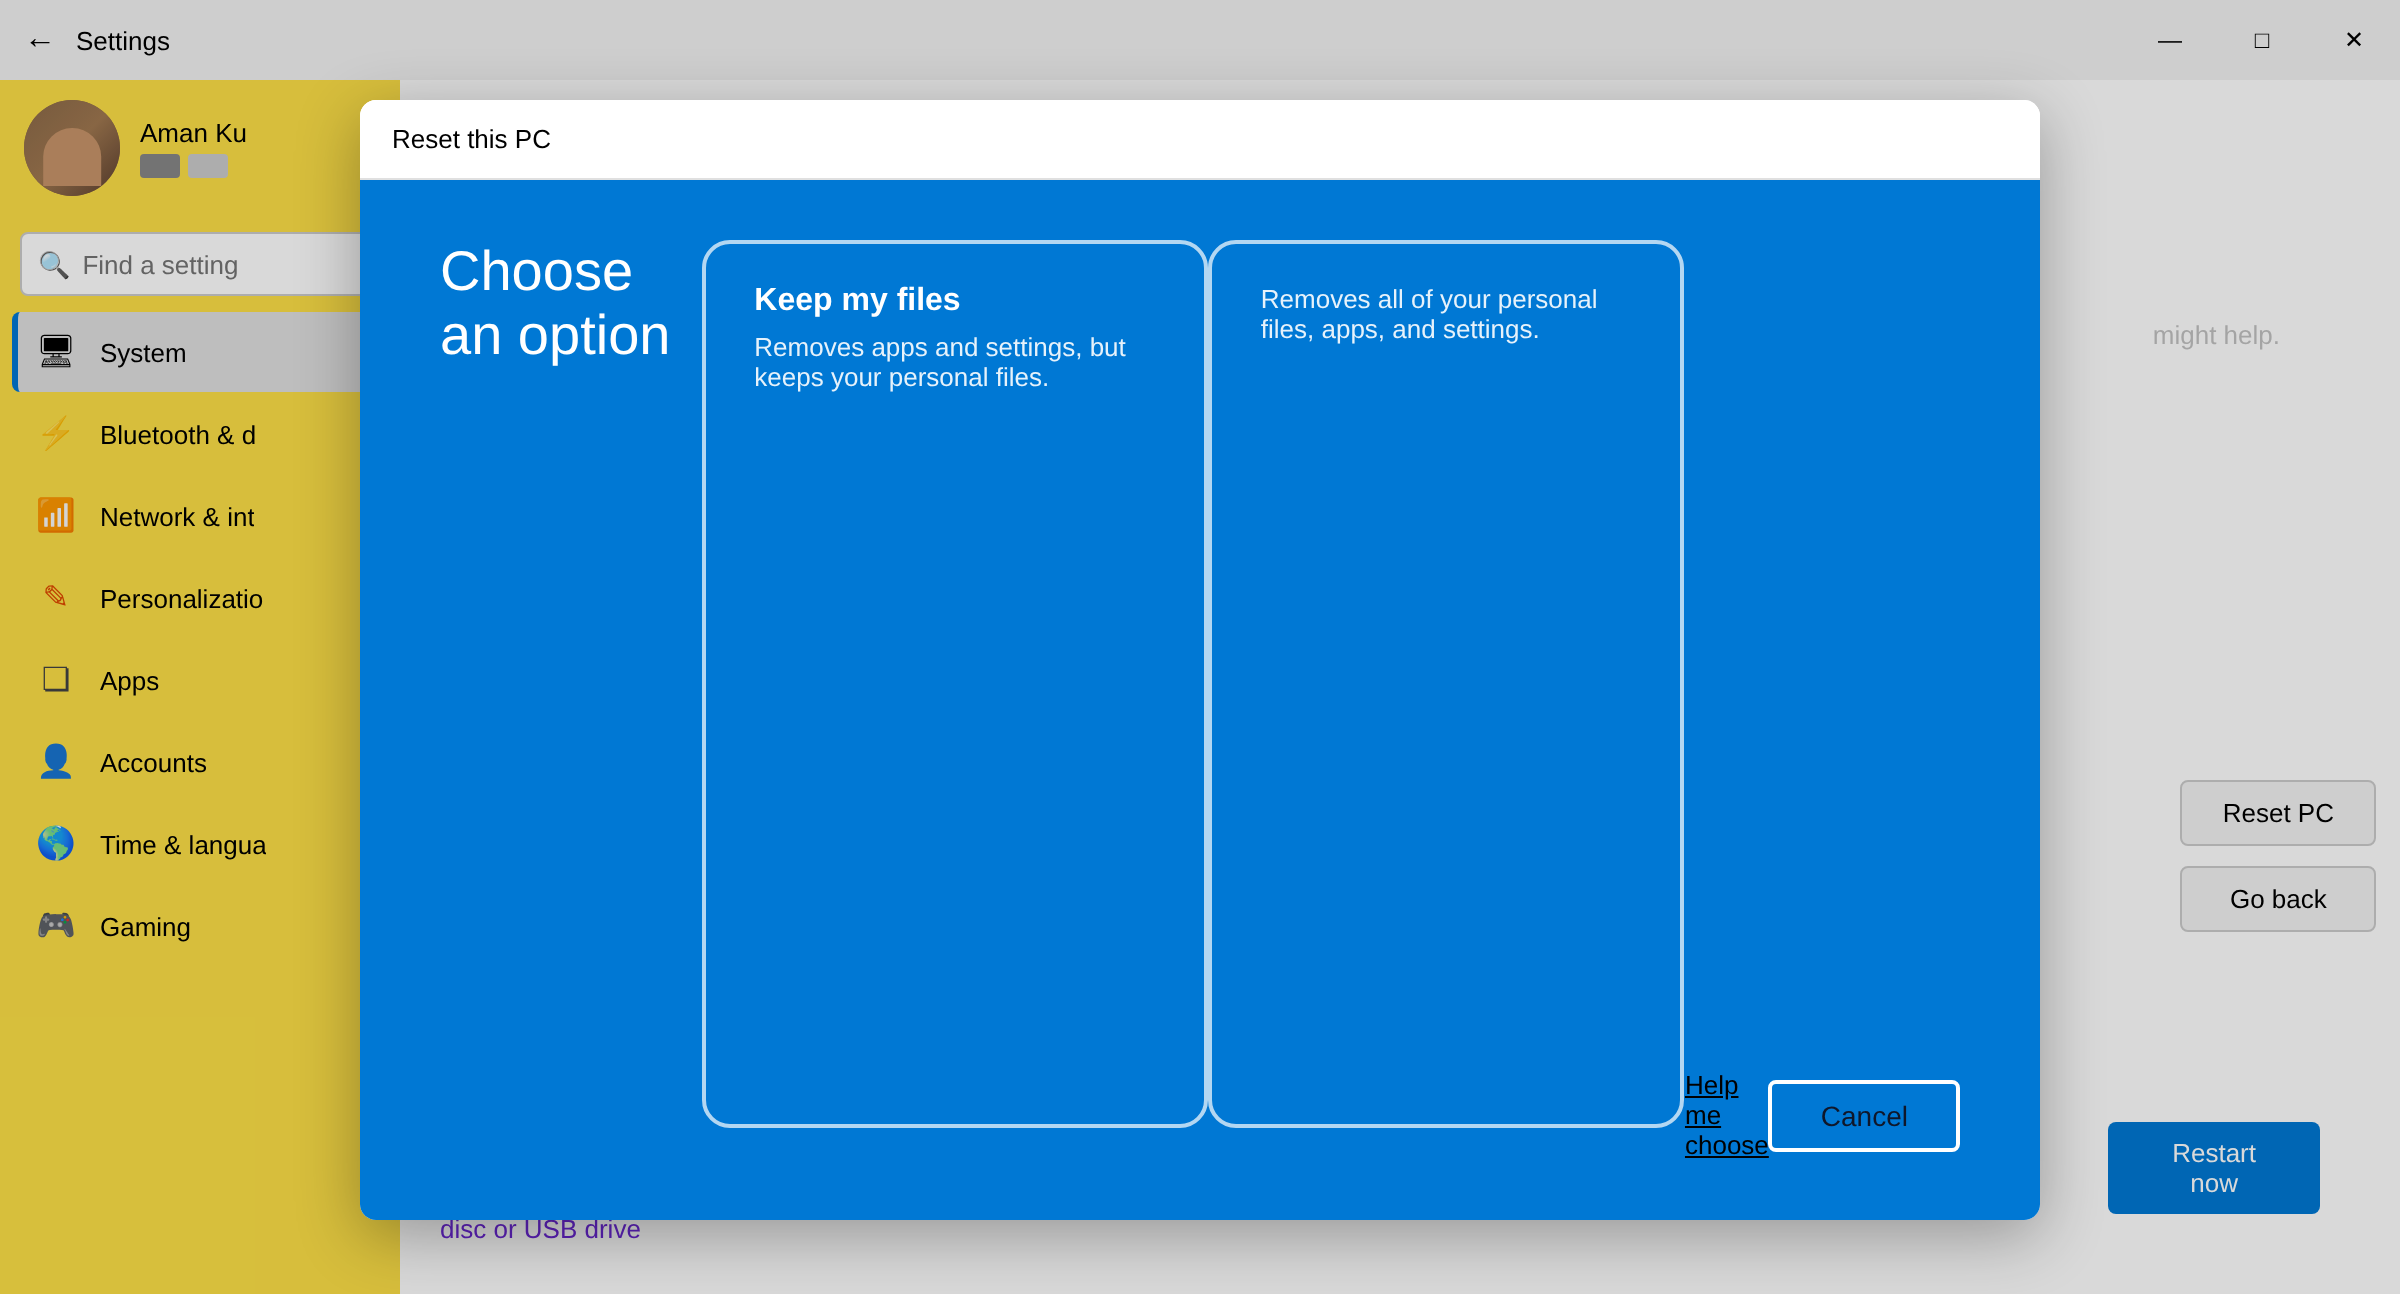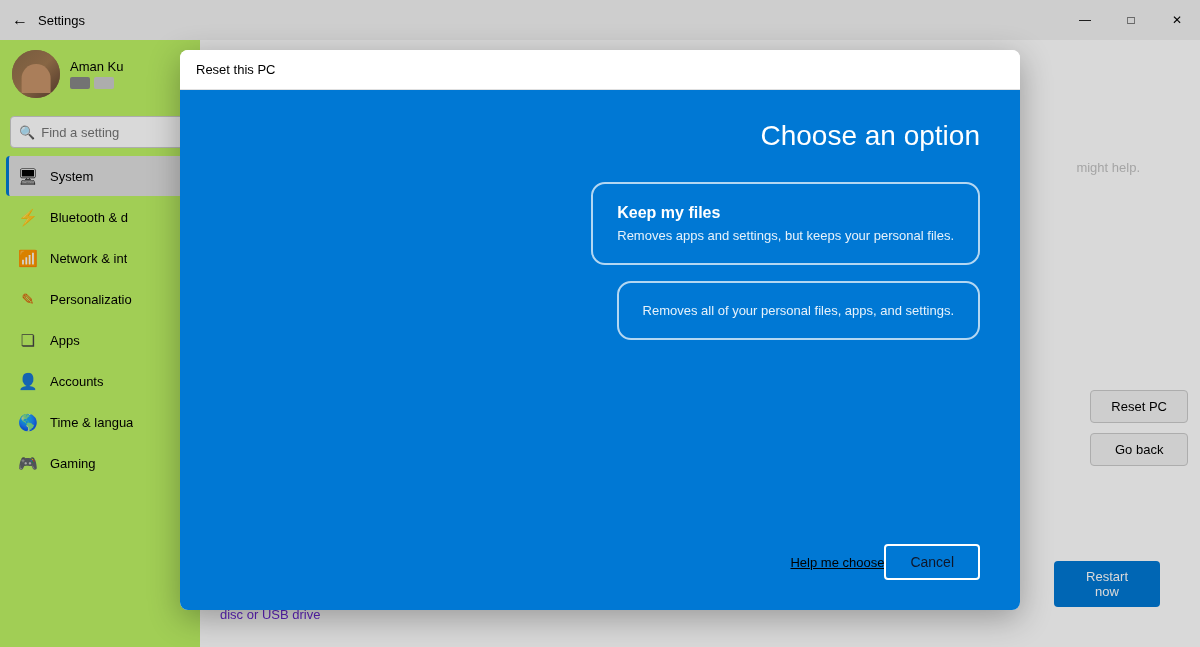--- a/index.html
+++ b/index.html
@@ -59,21 +59,21 @@
 
     
     .content-area {
       display: flex;
       height: calc(647px - 40px);
     }
 
     
     .sidebar {
       width: 200px;
-      background: #bef264;
+      background: #fde047;
       padding: 0;
       flex-shrink: 0;
       overflow: hidden;
     }
     .user-profile {
       display: flex;
       align-items: center;
       padding: 10px 12px;
       gap: 10px;
     }
@@ -281,22 +281,20 @@
     }
     .dialog-title {
       font-size: 13px;
       color: #000;
     }
     .dialog-body {
       background: #0078d4;
       padding: 30px 40px;
       min-height: 520px;
       display: flex;
-      flex-direction: column;
-      align-items: flex-end;
     }
     .dialog-heading {
       font-size: 28px;
       font-weight: 300;
       color: #fff;
       margin-bottom: 30px;
     }
     .option-card {
       border: 2px solid rgba(255,255,255,0.7);
       border-radius: 14px;

